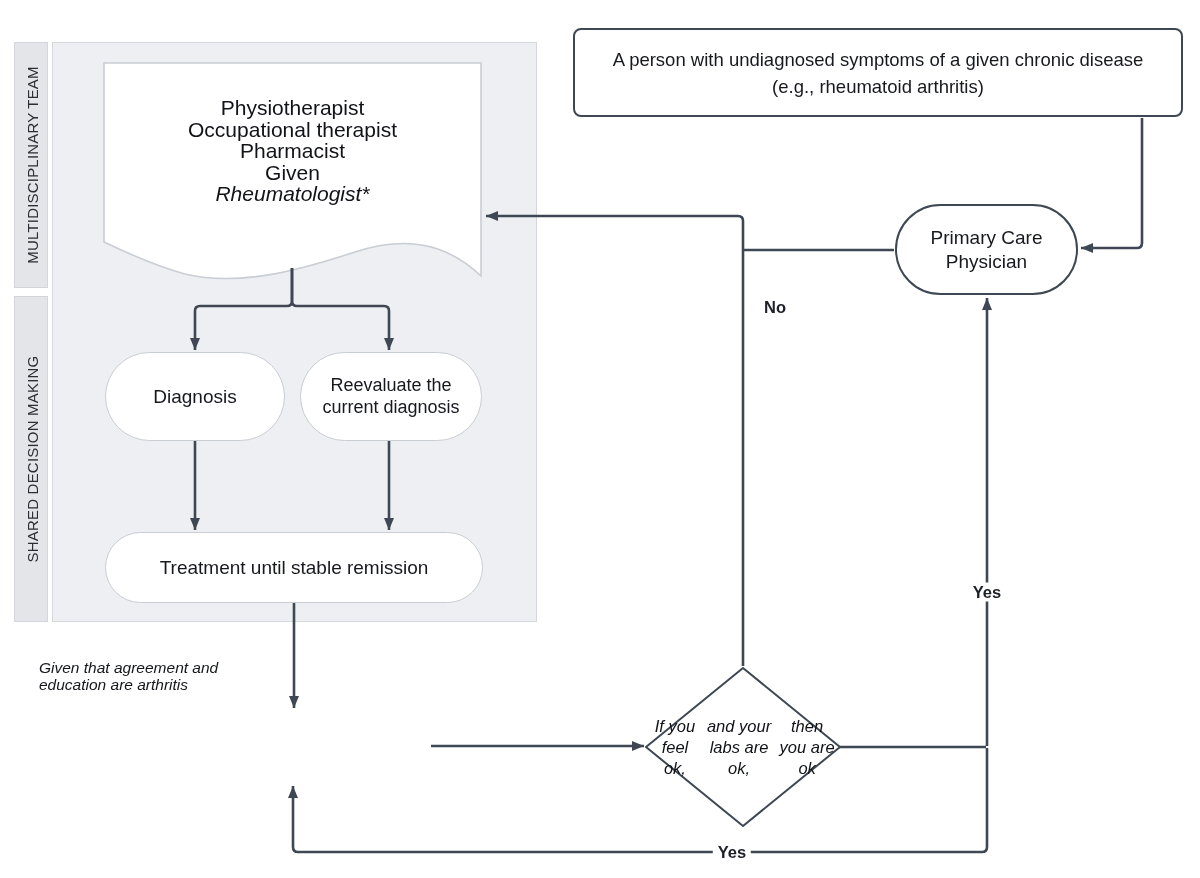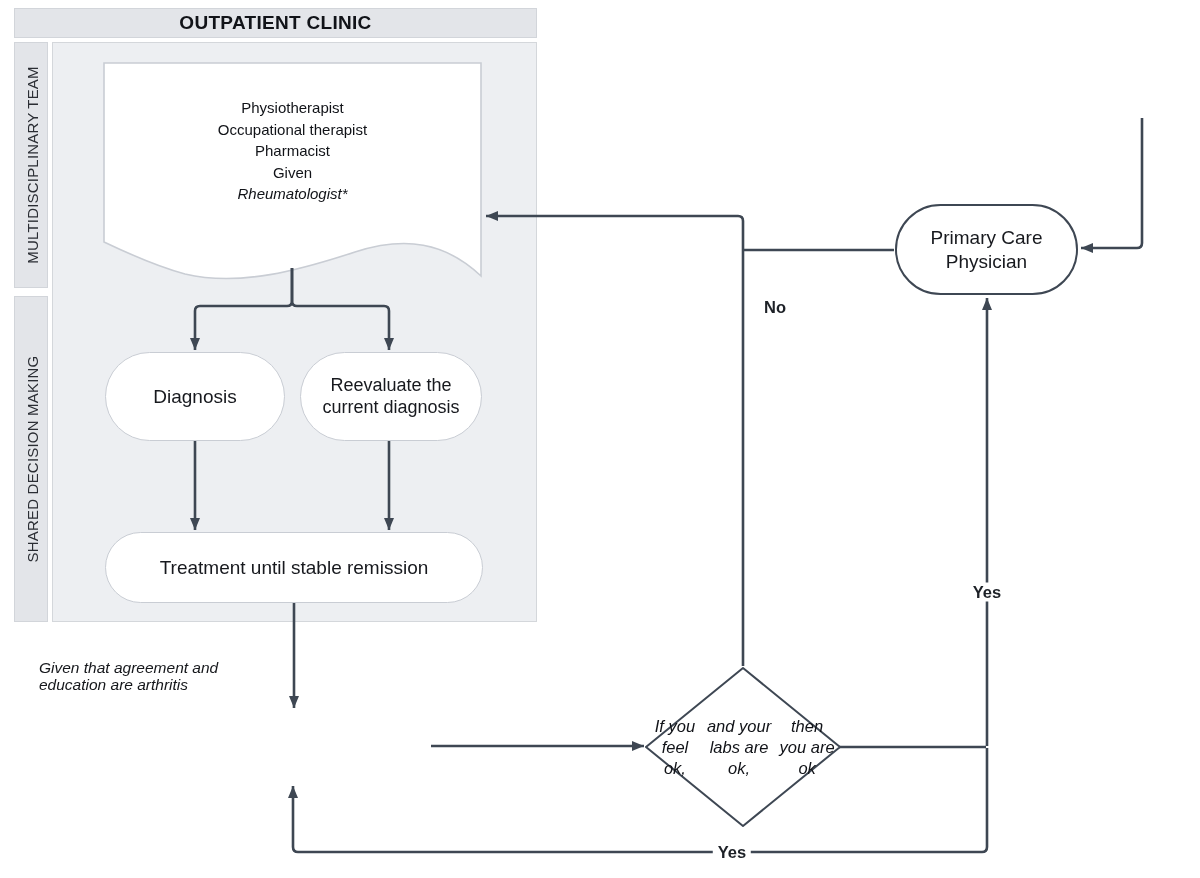--- a/index.html
+++ b/index.html
@@ -31,43 +31,40 @@
     position:absolute;background:#ffffff;
     display:flex;flex-direction:column;align-items:center;justify-content:center;
     text-align:center;line-height:1.22;
   }
   .node.dark{border:2px solid #3e4753;}
   .node.light{border:1.5px solid #c9cdd4;}
   .t19{font-size:19px;}
   .t18{font-size:18px;}
   .italic{font-style:italic;}
   .doc-text{
-    position:absolute;text-align:center;font-size:15px;line-height:21.5px;color:#111318;
+    position:absolute;text-align:center;font-size:21px;line-height:21.5px;color:#111318;
   }
   .diamond-text{
     position:absolute;display:flex;flex-direction:row;align-items:center;justify-content:center;
     text-align:center;font-style:italic;font-size:16.5px;line-height:21px;color:#111318;
   }
   .note{
     position:absolute;font-style:italic;font-size:15.5px;line-height:16.5px;color:#15171b;
   }
   .edge-label{
     position:absolute;transform:translate(-50%,-50%);
     background:#ffffff;padding:0 5px;font-weight:bold;font-size:16.5px;color:#1d2127;
   }
   svg{position:absolute;left:0;top:0;}
 </style>
 </head>
 <body>
 
 <div id="canvas">
 
-  <div class="abs panel-header" style="left:14px;top:8px;width:523px;height:30px;">
-    <span>OUTPATIENT CLINIC</span>
-  </div>
 
   <div class="abs lane" style="left:14px;top:42px;width:34px;height:246px;"></div>
   <div class="abs lane" style="left:14px;top:296px;width:34px;height:326px;"></div>
 
   <div class="abs main-panel" style="left:52px;top:42px;width:485px;height:580px;"></div>
 
   <div class="lane-label" style="left:32px;top:165px;">MULTIDISCIPLINARY TEAM</div>
   <div class="lane-label" style="left:32px;top:459px;">SHARED DECISION MAKING</div>
 
   <svg width="1200" height="878" viewBox="0 0 1200 878">
@@ -131,20 +128,24 @@
   <div class="node light t19" style="left:105px;top:532px;width:378px;height:71px;border-radius:36px;">
     <span>Treatment until stable remission</span>
   </div>
 
 
   <div class="node dark t19" style="left:895px;top:204px;width:183px;height:91px;border-radius:46px;">
     <span>Primary Care</span>
     <span>Physician</span>
   </div>
 
+  <div class="node dark" style="left:573px;top:28px;width:610px;height:89px;border-radius:8px;font-size:18.5px;line-height:27px;">
+    <span>A person with undiagnosed symptoms of a given chronic disease</span>
+    <span>(e.g., rheumatoid arthritis)</span>
+  </div>
 
   <div class="diamond-text" style="left:650px;top:670px;width:186px;height:154px;">
     <span>If you feel ok,</span>
     <span>and your labs are ok,</span>
     <span>then you are ok</span>
   </div>
 
   <div class="note" style="left:39px;top:660px;width:240px;">
     <div>Given that agreement and</div>
     <div>education are arthritis</div>

